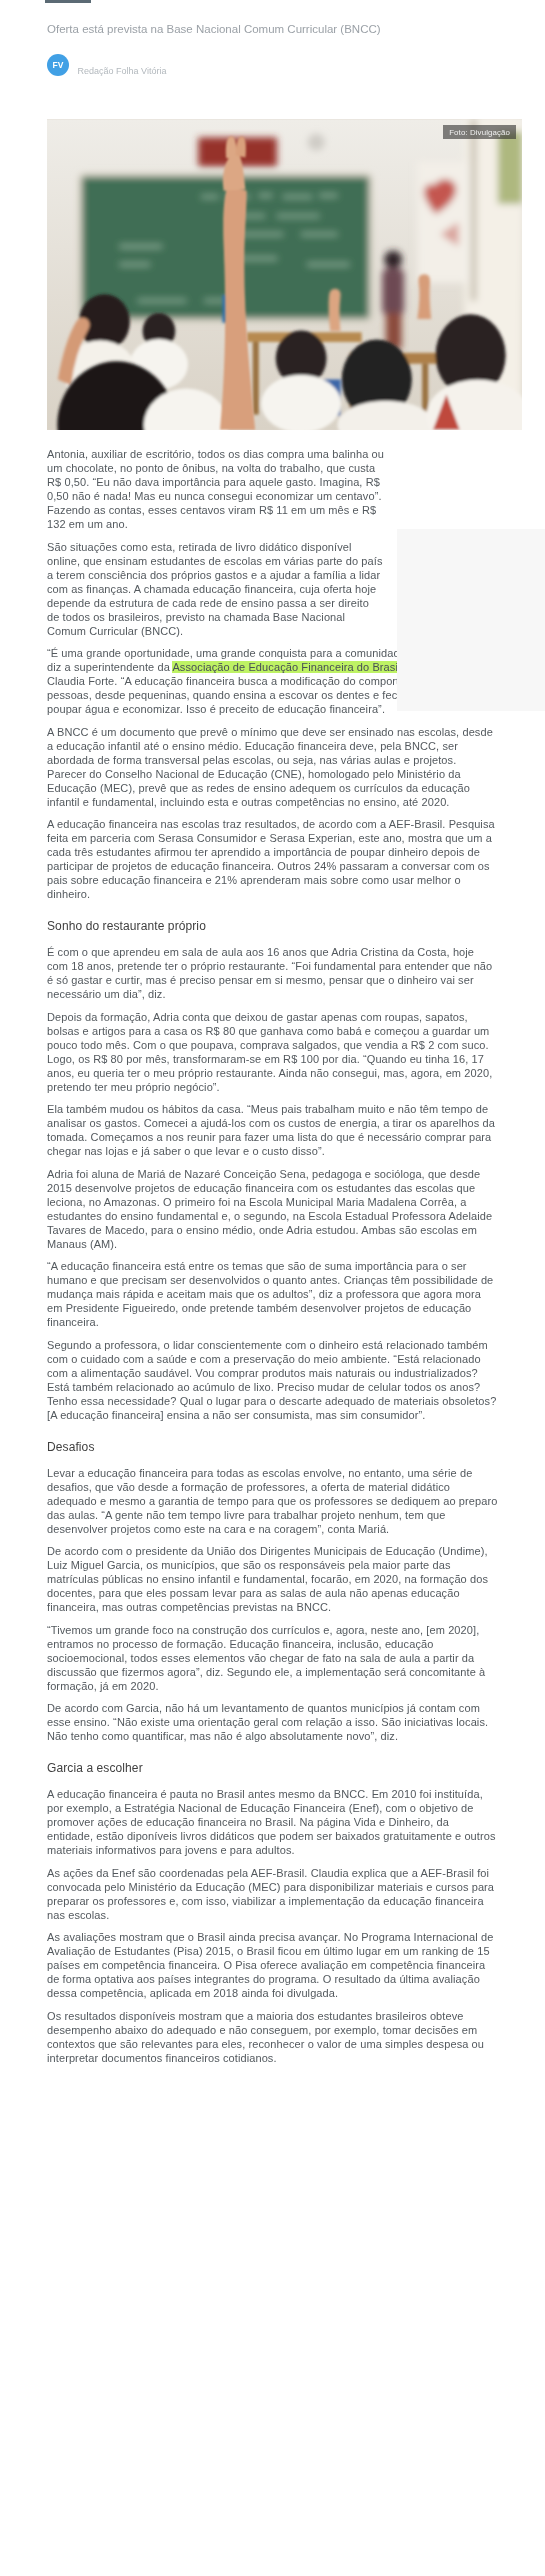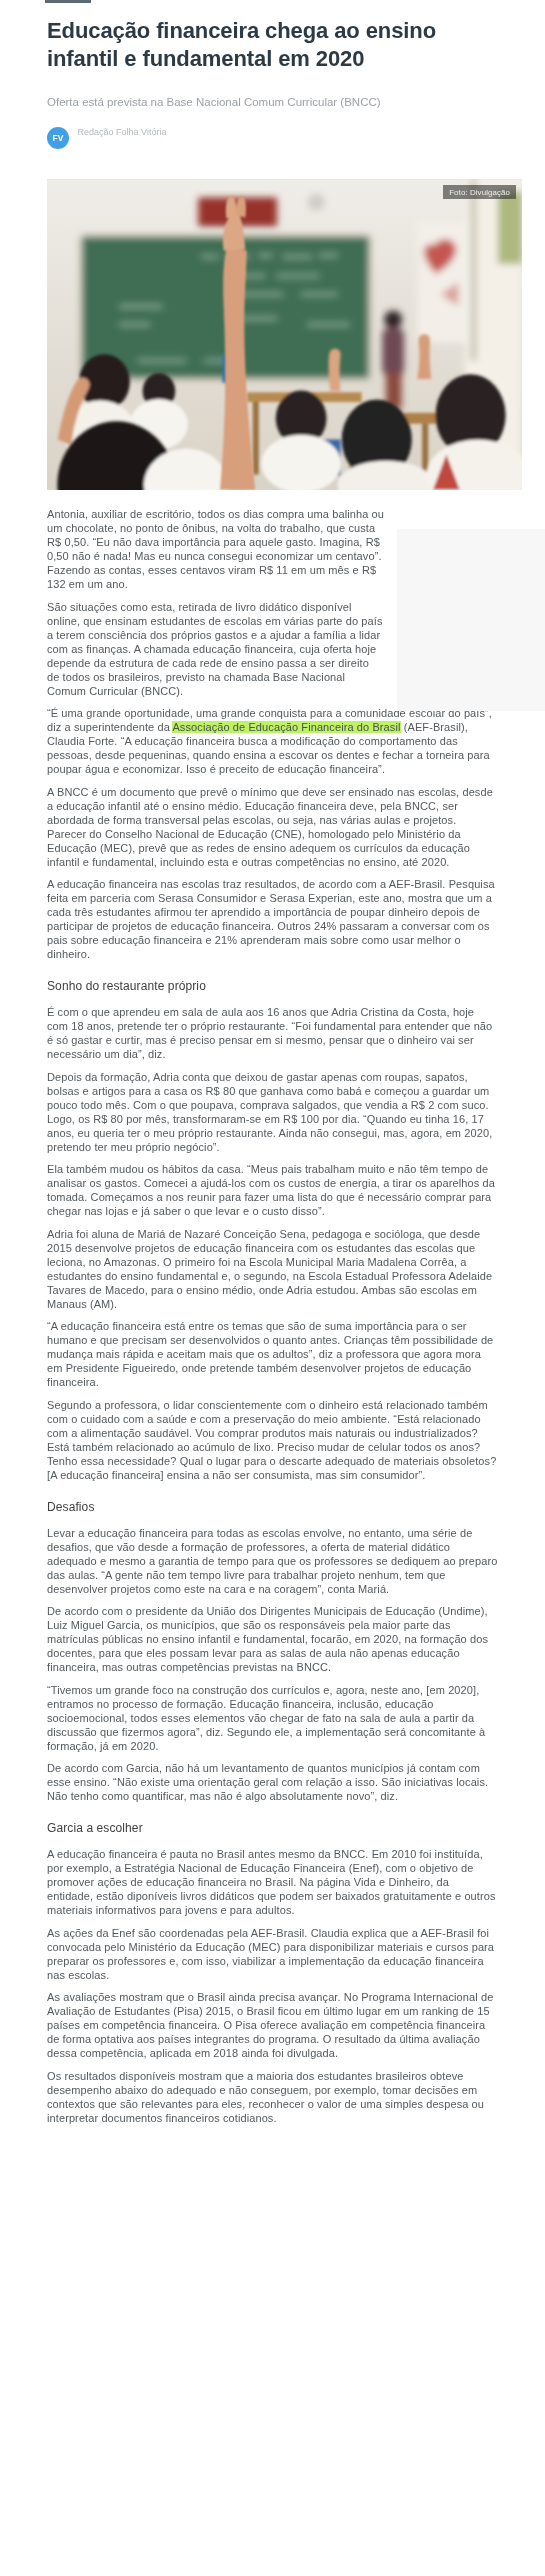--- a/index.html
+++ b/index.html
@@ -30,40 +30,40 @@
   }
   p.subtitle {
     margin: 23px 0 0;
     font-size: 11.5px;
     font-weight: 400;
     color: #9ba1a7;
   }
   .byline {
     margin-top: 19.4px;
     display: flex;
-    align-items: flex-start;
+    align-items: flex-end;
     gap: 8.5px;
     height: 22px;
   }
   .avatar {
     width: 22px; height: 22px;
     border-radius: 50%;
     background: #41a0e5;
     color: #ffffff;
     display: flex;
     align-items: center;
     justify-content: center;
     font-size: 8.5px;
     font-weight: 700;
     flex: 0 0 auto;
     cursor: pointer;
   }
   .author { color: #b3b9be; font-size: 9px; cursor: pointer; }
   figure.photo {
-    margin: 30px 0 0;
+    margin: 43px 0 0;
     padding: 0;
     position: relative;
     width: 475px;
     height: 311px;
     overflow: hidden;
     background: #ddd6cb;
   }
   figcaption.credit {
     position: absolute;
     top: 6px; right: 6px;
@@ -102,21 +102,20 @@
     background: #f7f7f7;
   }
 </style>
 </head>
 <body>
 
 <div class="page">
   <span class="top-accent"></span>
 
   <div class="content">
-    <h1 class="title">Educação financeira chega ao ensino infantil e fundamental em 2020</h1>
     <p class="subtitle">Oferta está prevista na Base Nacional Comum Curricular (BNCC)</p>
 
     <div class="byline">
       <span class="avatar">
         <span>FV</span>
       </span>
       <span class="author">Redação Folha Vitória</span>
     </div>
 
     <figure class="photo">

